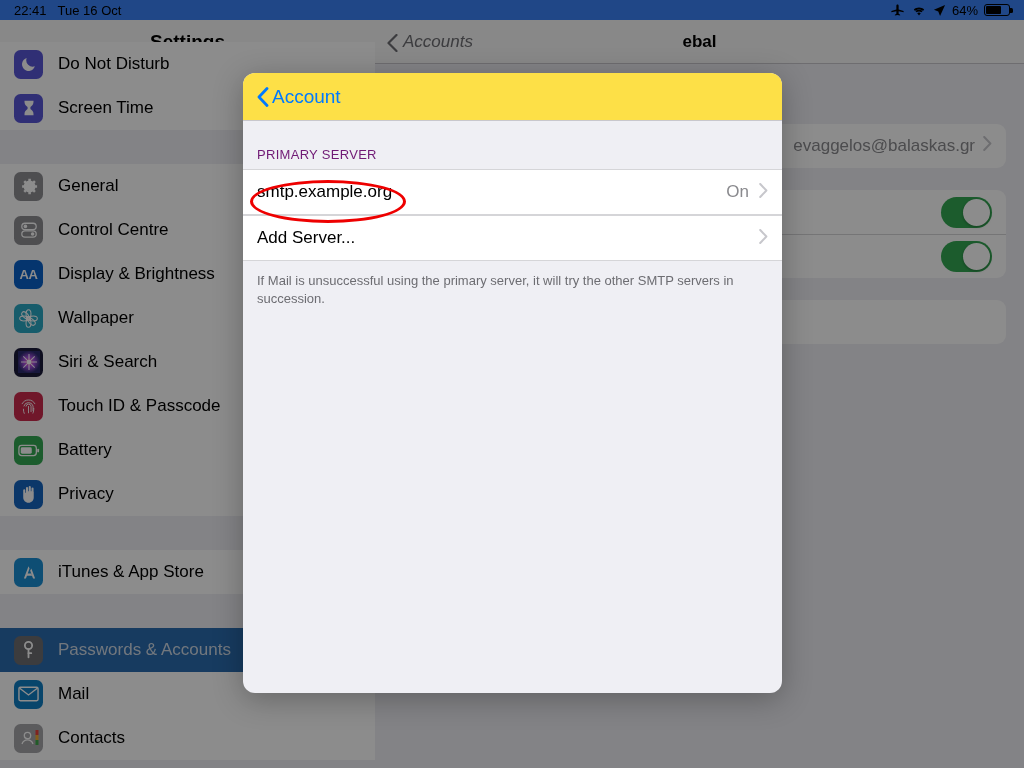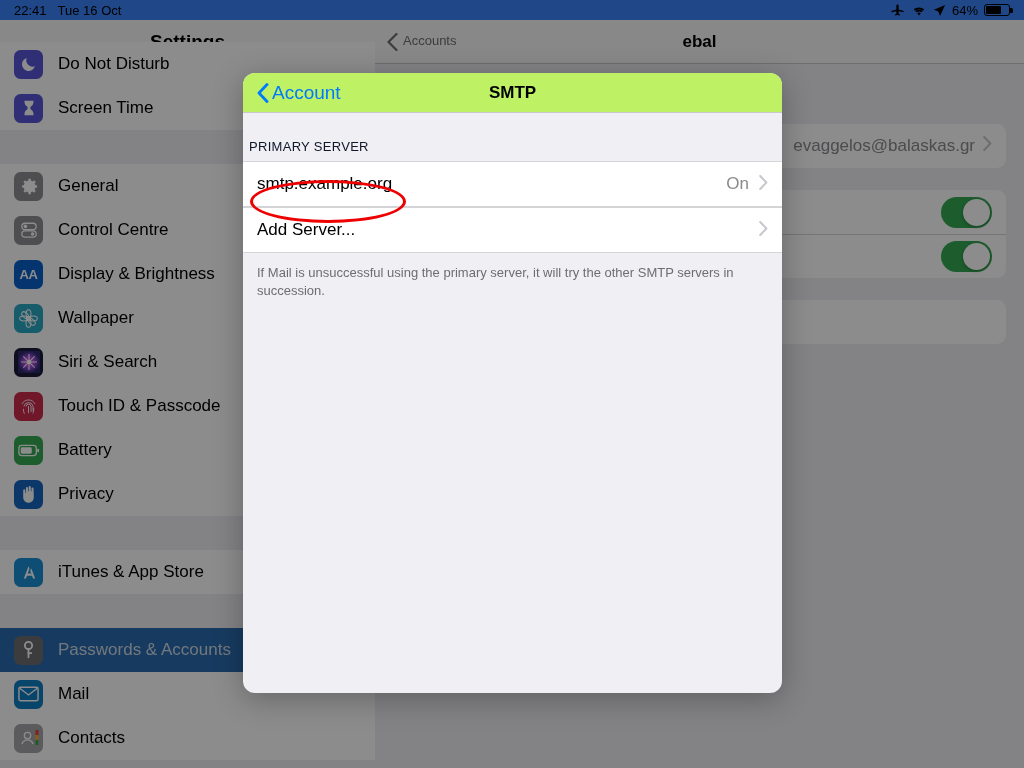--- a/index.html
+++ b/index.html
@@ -116,23 +116,23 @@
     background: #efeff4;
     overflow: hidden;
   }
   #detail-nav {
     height: 44px; position: relative;
     background: #f7f7f7;
     border-bottom: 0.5px solid #c8c7cc;
     display: flex; align-items: center;
   }
   #detail-back {
-    display: flex; align-items: flex-start; gap: 5px;
+    display: flex; align-items: flex-end; gap: 5px;
     margin-left: 12px;
-    font-size: 13px; color: #6e6e73;
+    font-size: 17px; color: #6e6e73; font-style: italic;
   }
   #detail-title {
     position: absolute; left: 0; right: 0; text-align: center;
     font-size: 17px; font-weight: bold; color: #000;
     pointer-events: none;
   }
   .d-card {
     background: #fff; margin: 0 18px; border-radius: 9px;
     overflow: hidden;
   }
@@ -164,39 +164,39 @@
     position: absolute;
     left: 243px; top: 73px;
     width: 539px; height: 620px;
     background: #efeff4;
     border-radius: 12px;
     overflow: hidden;
     z-index: 60;
     box-shadow: 0 6px 30px rgba(0,0,0,0.28);
   }
   #modal-nav {
-    height: 40px; position: relative;
-    background: #bef264;
+    height: 48px; position: relative;
+    background: #fde047;
     border-bottom: 0.5px solid #c8c7cc;
     display: flex; align-items: center;
   }
   #modal-back {
     display: flex; align-items: center; gap: 3px;
     margin-left: 14px;
     font-size: 19px; color: #007aff;
   }
   #modal-title {
     position: absolute; left: 0; right: 0; text-align: center;
     font-size: 17px; font-weight: bold; color: #000;
     pointer-events: none;
   }
   .m-header {
-    font-size: 13px; color: #0f172a;
+    font-size: 13px; color: #701a75;
     letter-spacing: 0.3px;
-    padding: 26px 0 7px 6px;
+    padding: 26px 0 7px 14px;
   }
   .m-card { background: #fff; }
   .m-row {
     height: 46px; display: flex; align-items: center;
     padding: 8px 14px; position: relative;
     border-top: 0.5px solid #d5d5d8;
     border-bottom: 0.5px solid #d5d5d8;
   }
   .m-label { font-size: 17px; color: #000; }
   .m-value { margin-left: auto; font-size: 17px; color: #8a8a8e; }
@@ -505,21 +505,20 @@
   <div id="modal">
     <div id="modal-nav">
       <div id="modal-back">
         <span class="chev-left">
           <svg width="12" height="20" viewBox="0 0 12 20">
               <path d="M10 1.5 2 10l8 8.5" stroke="#007aff" stroke-width="2.8" fill="none" stroke-linecap="round" stroke-linejoin="round"></path>
             </svg>
         </span>
         <span>Account</span>
       </div>
-      <div id="modal-title">SMTP</div>
     </div>
 
     <div class="m-header">PRIMARY SERVER</div>
 
     <div class="m-card">
       <div class="m-row">
         <span class="m-label">smtp.example.org</span>
         <span class="m-value">On</span>
         <span class="m-chev">
           <svg width="9" height="15" viewBox="0 0 9 15">

